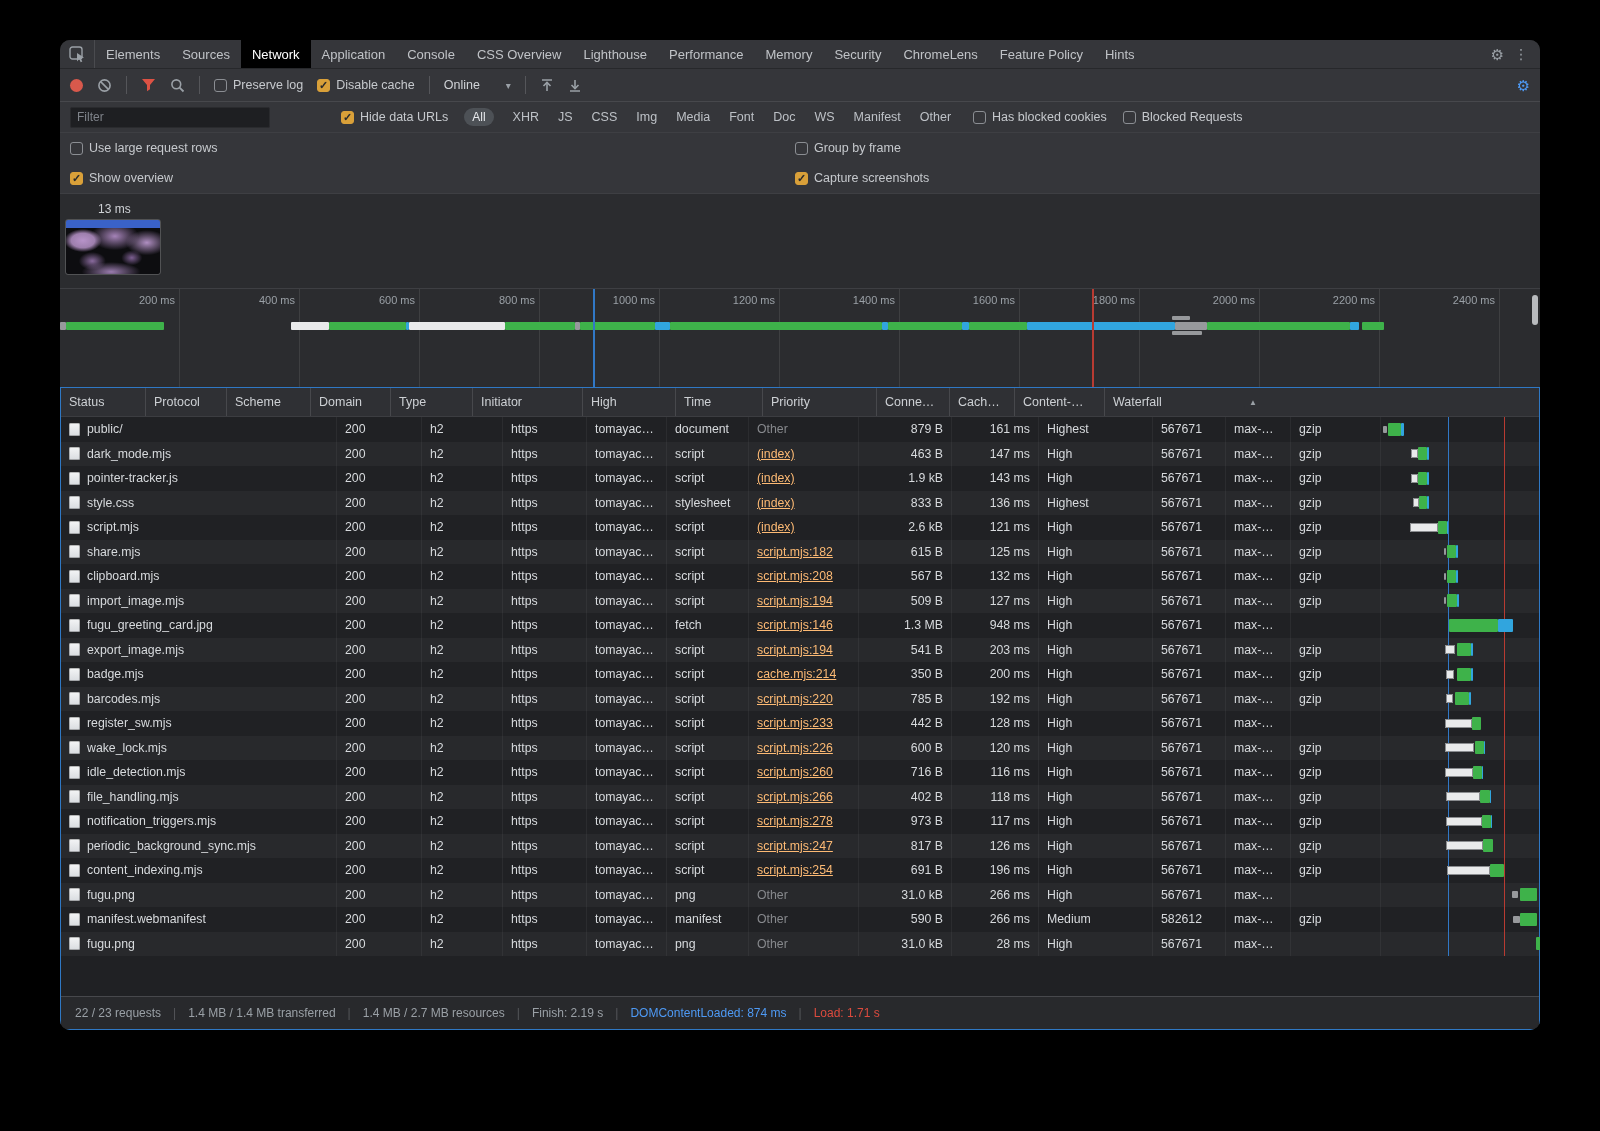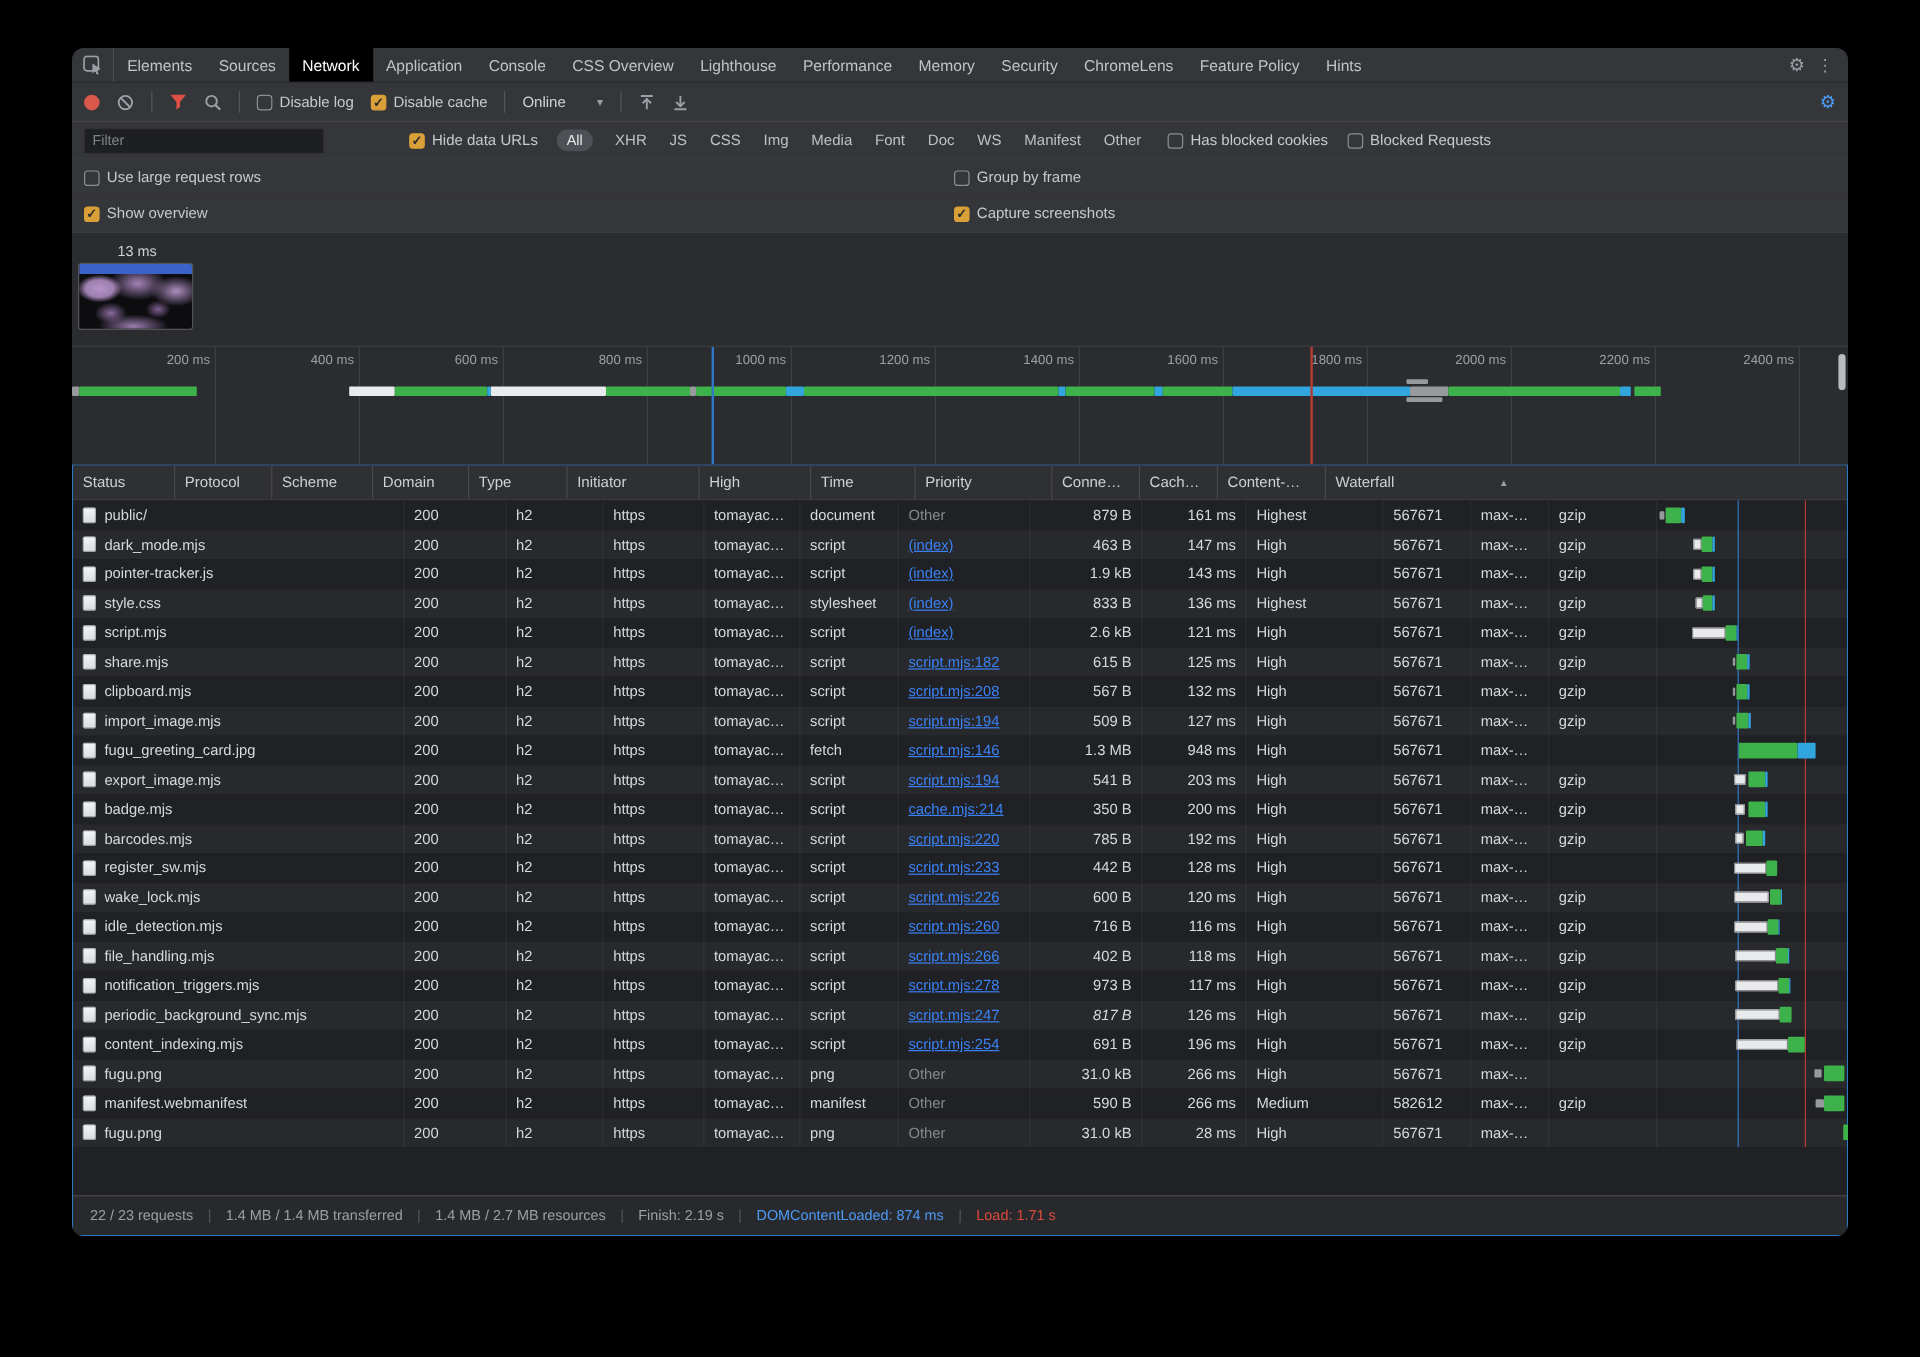--- a/index.html
+++ b/index.html
@@ -78,21 +78,21 @@
   .gh-cell:last-child{border-right:none;}
   .sort-arrow{position:absolute;right:8px;font-size:8px;color:#9aa0a6;}
   .grid-body{flex:none;position:relative;}
   .grid-row{height:24.5px;display:flex;background:#202124;}
   .grid-row.alt{background:#28292c;justify-content:space-between;}
   .gcell{height:100%;display:flex;align-items:center;padding:0 8px;box-sizing:border-box;
          font-size:12.3px;color:#d7dadd;border-right:1px solid rgba(255,255,255,.05);
          white-space:nowrap;overflow:hidden;position:relative;}
   .gcell.right{justify-content:flex-end;}
   .gcell .dim{color:#87898d;}
-  .gcell .ilink{color:#3b82f6;text-decoration:underline;}
+  .gcell .ilink{color:#fdba74;text-decoration:underline;}
   .doc-icon{width:11px;height:13px;background:linear-gradient(#f4f5f6,#d9dce0);border-radius:1.5px;
             margin-right:7px;flex:none;box-shadow:inset 0 0 0 1px rgba(0,0,0,.25);}
   .wf-seg{position:absolute;top:50%;border-radius:1px;z-index:2;}
   .wf-seg.g{height:13px;margin-top:-6.5px;background:#3eb24a;}
   .wf-seg.b{height:13px;margin-top:-6.5px;background:#31a5de;}
   .wf-seg.w{height:9px;margin-top:-4.5px;background:#e9eaeb;box-shadow:inset 0 0 0 1px #8a8c8f;}
   .wf-seg.d{height:7px;margin-top:-3.5px;background:#97999c;}
   .body-line{position:absolute;top:0;bottom:0;width:1px;z-index:1;}
   .body-line.dcl{background:#3178c6;} .body-line.load{background:#b83b32;}
   .grid-filler{flex:1;background:#202124;}
@@ -155,21 +155,21 @@
     </span>
     <span>
       <svg width="15" height="15" viewBox="0 0 15 15">
         <circle cx="6.3" cy="6.3" r="4.4" fill="none" stroke="#9aa0a6" stroke-width="1.6"></circle>
         <line x1="9.6" y1="9.6" x2="13.5" y2="13.5" stroke="#9aa0a6" stroke-width="1.8"></line>
       </svg>
     </span>
     <span class="vsep"></span>
     <span class="chk">
       <span class="cb"></span>
-      <span>Disable log</span>
+      <span>Preserve log</span>
     </span>
     <span class="chk">
       <span class="cb on">✓</span>
       <span>Disable cache</span>
     </span>
     <span class="vsep"></span>
     <span class="dropdown">
       <span>Online</span>
       <span class="caret">▾</span>
     </span>
@@ -771,21 +771,21 @@
             <span>periodic_background_sync.mjs</span>
           </div>
           <div class="gcell" style="width: 85px; flex: 0 0 auto;">200</div>
           <div class="gcell" style="width: 81px; flex: 0 0 auto;">h2</div>
           <div class="gcell" style="width: 84px; flex: 0 0 auto;">https</div>
           <div class="gcell" style="width: 80px; flex: 0 0 auto;">tomayac…</div>
           <div class="gcell" style="width: 82px; flex: 0 0 auto;">script</div>
           <div class="gcell" style="width: 110px; flex: 0 0 auto;">
             <span class="ilink">script.mjs:247</span>
           </div>
-          <div class="gcell right" style="width: 93px; flex: 0 0 auto; font-style: italic;">817 B</div>
+          <div class="gcell right" style="width: 93px; flex: 0 0 auto;">817 B</div>
           <div class="gcell right" style="width: 87px; flex: 0 0 auto;">126 ms</div>
           <div class="gcell" style="width: 114px; flex: 0 0 auto;">High</div>
           <div class="gcell" style="width: 73px; flex: 0 0 auto;">567671</div>
           <div class="gcell" style="width: 65px; flex: 0 0 auto;">max-…</div>
           <div class="gcell" style="width: 90px; flex: 0 0 auto;">gzip</div>
           <div class="gcell" style="width: 160px; flex: 0 0 auto; padding: 0px; border-right: none;">
             <div class="wf-seg w" style="left: 65px; width: 37px;"></div>
             <div class="wf-seg g" style="left: 102px; width: 10px;"></div>
           </div>
         </div>

